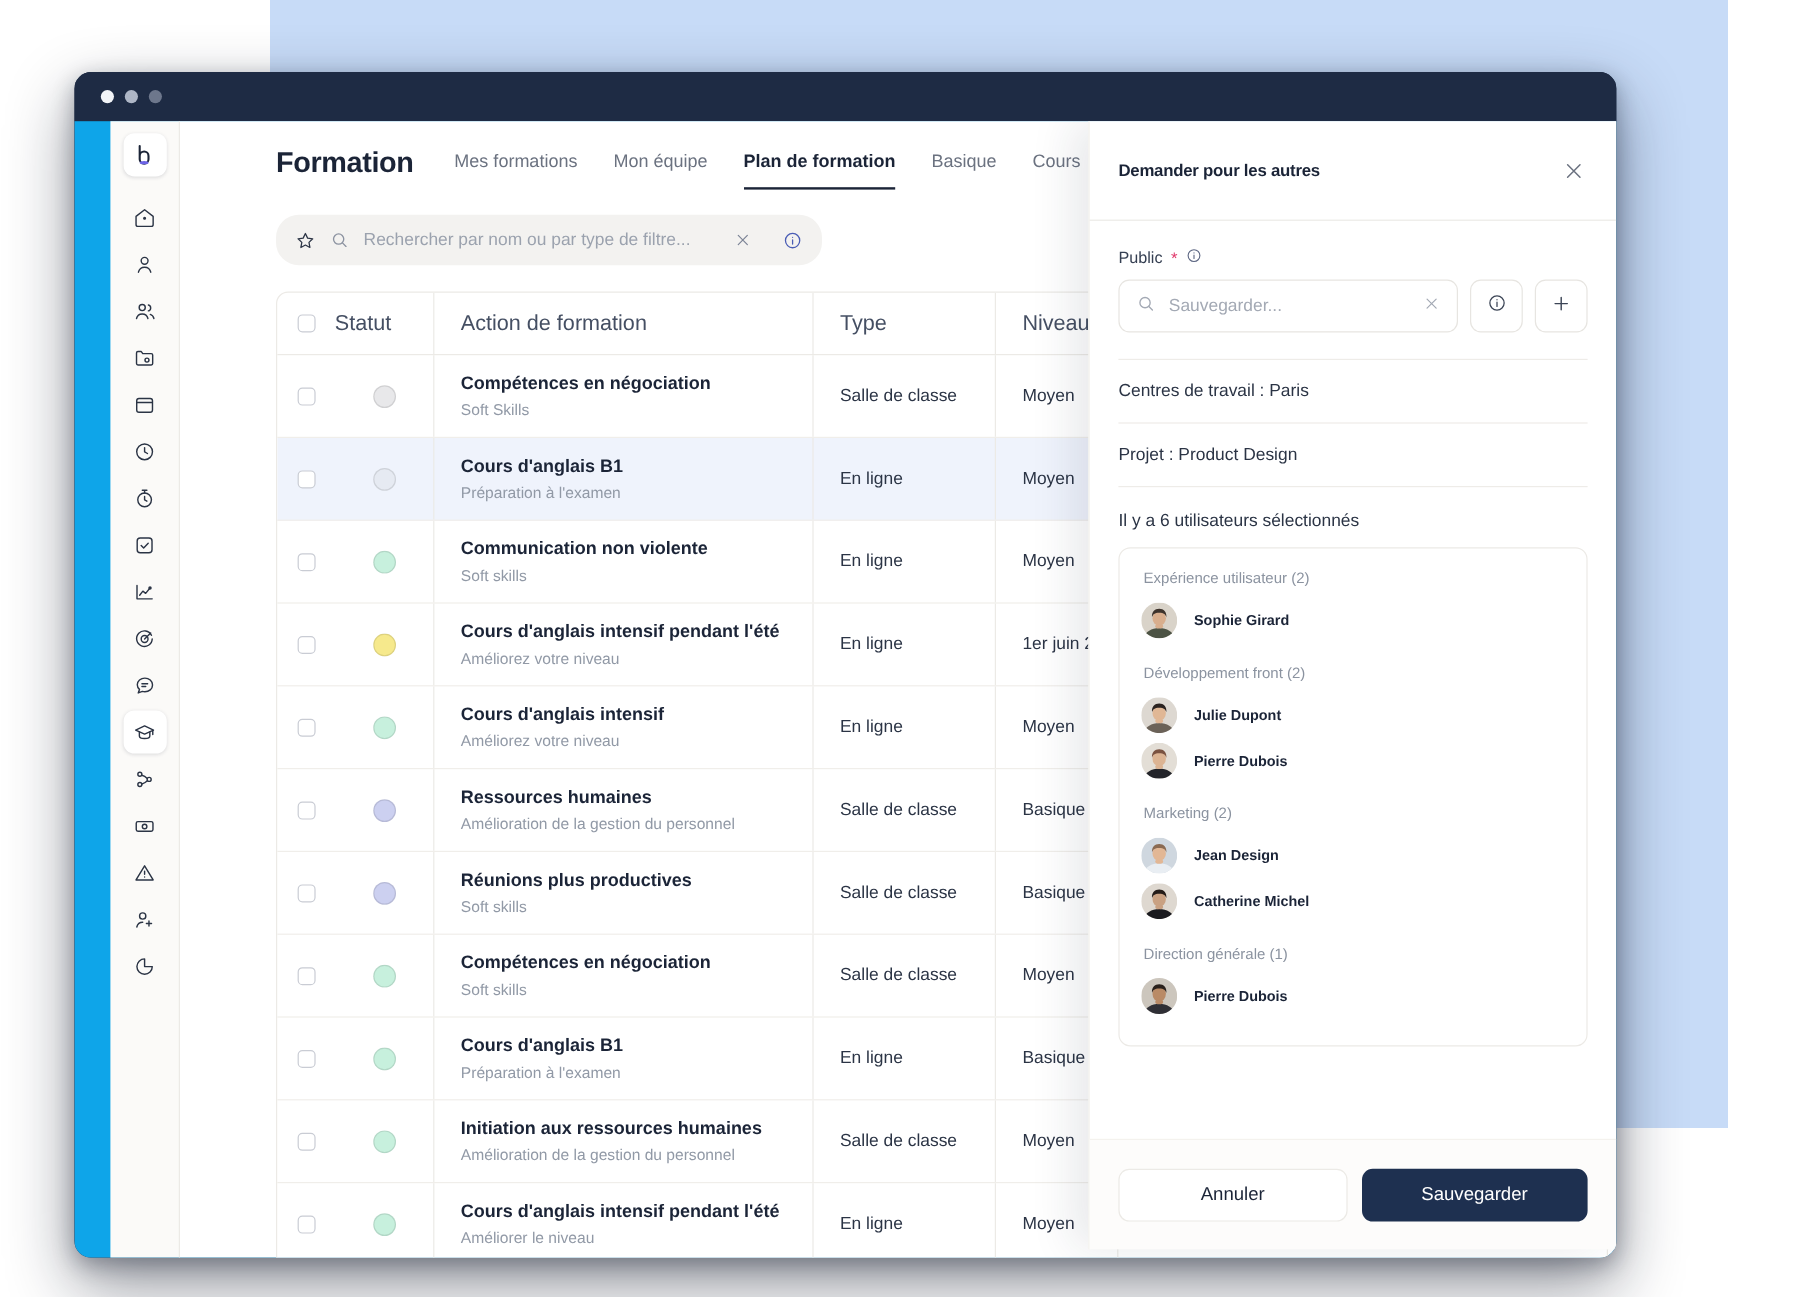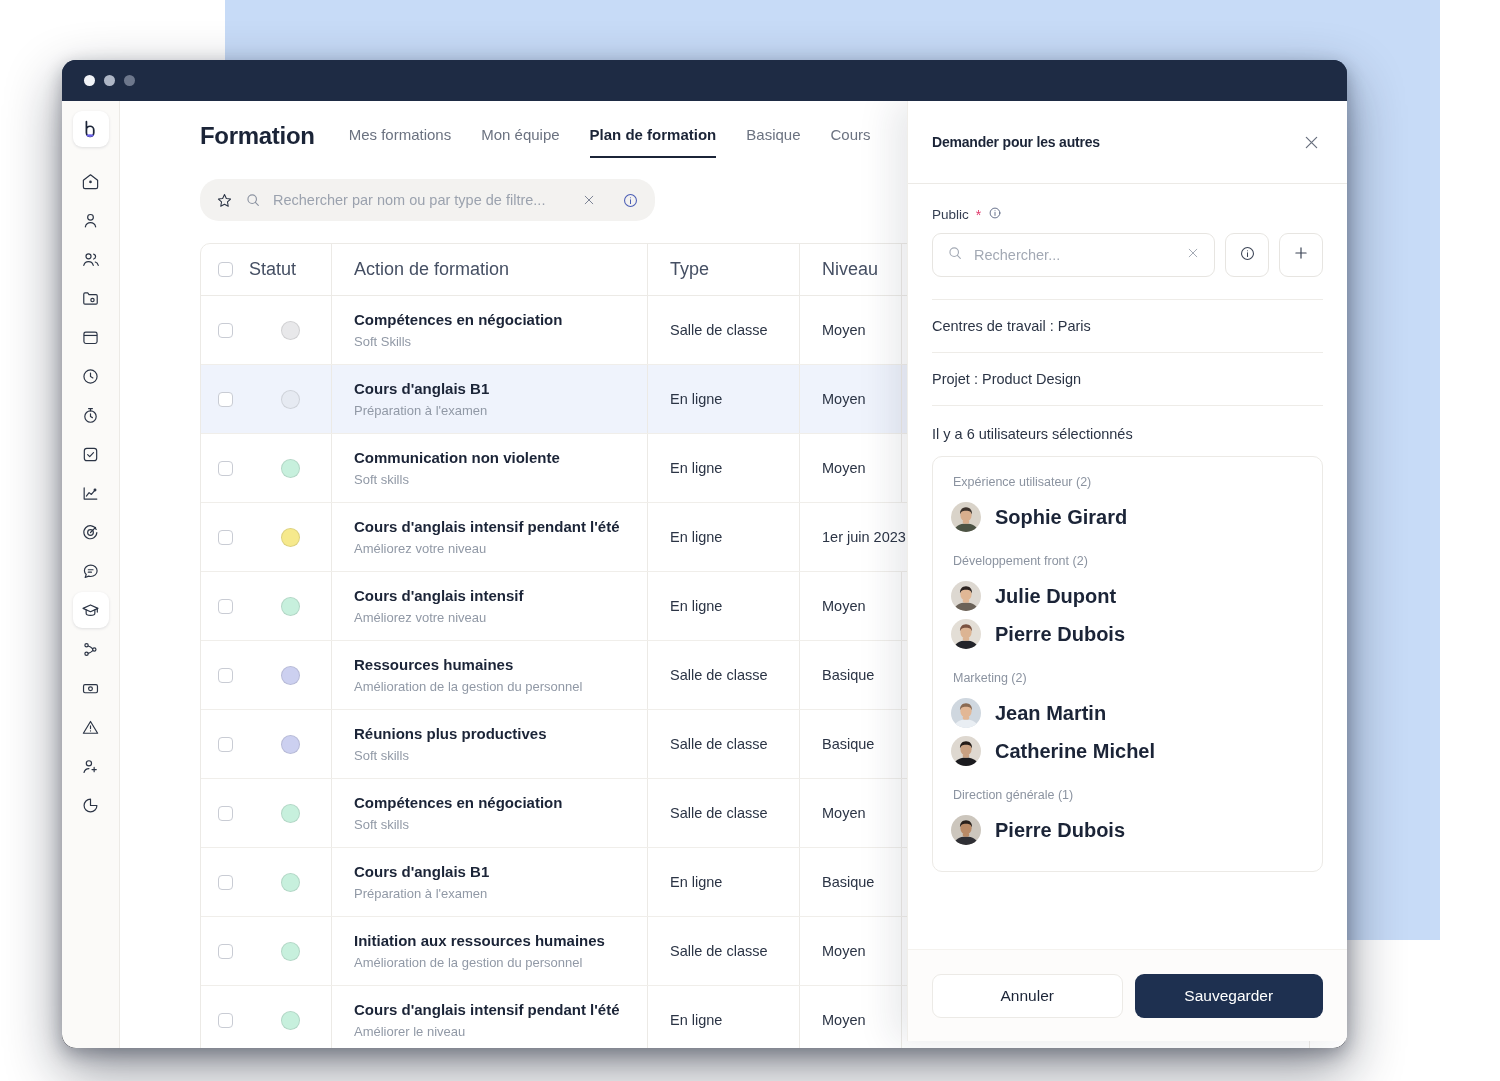--- a/index.html
+++ b/index.html
@@ -29,22 +29,23 @@
   }
   .titlebar { height: 41px; background: #1e2b44; display: flex; align-items: center; padding-left: 22px; gap: 9px; }
   .dot { width: 11px; height: 11px; border-radius: 50%; }
   .dot.d1 { background: #f2f4f8; }
   .dot.d2 { background: #aeb6c6; }
   .dot.d3 { background: #6d778c; }
 
   .body-area {
     position: absolute; left: 0; top: 41px;
     width: 1285px; height: 960px;
-    background: #000000;
+    background: #0ea5e9;
     display: flex;
+    padding-left: 30px;
   }
 
   
   .sidebar {
     width: 58px; height: 100%;
     background: #fbfaf8;
     border-right: 1px solid #eceae6;
     display: flex; flex-direction: column; align-items: center;
     padding-top: 10px; gap: 3px;
     flex: 0 0 58px;
@@ -138,21 +139,21 @@
   .meta-row.first { border-top: 1px solid #eeece8; margin-top: 22px; }
 
   .sel-count { font-size: 14.5px; color: #2b3445; margin: 20px 0 14px 0; }
 
   .userbox { border: 1px solid #eceae6; border-radius: 10px; padding: 18px 18px 22px 18px; }
   .group-label { font-size: 12.5px; color: #8b93a0; margin: 0 0 9px 2px; }
   .group-label.gap { margin-top: 18px; }
   .uitem { display: flex; align-items: center; gap: 14px; padding: 4px 0; }
   .avatar { width: 30px; height: 30px; border-radius: 50%; overflow: hidden; flex: 0 0 30px; position: relative; }
   .avatar svg { display: block; width: 30px; height: 30px; }
-  .uname { font-size: 20px; font-weight: 700; color: #1b2437; }
+  .uname { font-size: 12px; font-weight: 700; color: #1b2437; }
 
   .drawer-foot {
     height: 92px; display: flex; align-items: center; gap: 12px;
     padding: 0 24px; background: #fdfcfb; border-top: 1px solid #f4f2ee;
   }
   .btn { height: 44px; border-radius: 9px; font-size: 15.5px; display: flex; align-items: center; justify-content: center; cursor: pointer; }
   .btn-cancel { flex: 1; background: #fff; border: 1px solid #eceae6; color: #1b2437; }
   .btn-save { flex: 1; background: #1e3050; color: #fff; }
 </style>
 </head>
@@ -639,21 +640,21 @@
             </div>
 
             <div class="search-row">
               <div class="dsearch">
                 <span>
                   <svg width="16" height="16" viewBox="0 0 24 24" fill="none" stroke="#a3a9b4" stroke-width="1.7" stroke-linecap="round">
                       <circle cx="10.8" cy="10.8" r="6.4"></circle>
                       <path d="M15.6 15.6 20 20"></path>
                     </svg>
                 </span>
-                <span class="ph">Rechercher...</span>
+                <span class="ph">Sauvegarder...</span>
                 <span>
                   <svg width="14" height="14" viewBox="0 0 24 24" fill="none" stroke="#a3a9b4" stroke-width="1.7" stroke-linecap="round">
                       <path d="M5.5 5.5 18.5 18.5M18.5 5.5 5.5 18.5"></path>
                     </svg>
                 </span>
               </div>
               <div class="sq-btn">
                 <span>
                   <svg width="17" height="17" viewBox="0 0 24 24" fill="none" stroke="#3c4556" stroke-width="1.5" stroke-linecap="round">
                       <circle cx="12" cy="12" r="8.4"></circle>
@@ -718,21 +719,21 @@
                 <div class="uitem">
                   <span class="avatar">
                     <svg viewBox="0 0 30 30">
                       <rect width="30" height="30" fill="#cfd7df"></rect>
                       <path d="M2 30c1.6-5.6 6.5-8.6 13-8.6S26.4 24.4 28 30z" fill="#e9eef3"></path>
                       <ellipse cx="15" cy="13.2" rx="5.6" ry="6.3" fill="#e2b795"></ellipse>
                       <path d="M9 12.6c-.4-4.6 2.2-7.3 6-7.3s6.4 2.7 6 7.3c-.7-2.6-2.1-3.9-6-3.9s-5.3 1.3-6 3.9z" fill="#8a6a52"></path>
                       <ellipse cx="15" cy="19.9" rx="3.3" ry="1.9" fill="#e2b795"></ellipse>
                     </svg>
                   </span>
-                  <span class="uname">Jean Martin</span>
+                  <span class="uname">Jean Design</span>
                 </div>
                 <div class="uitem">
                   <span class="avatar">
                     <svg viewBox="0 0 30 30">
                       <rect width="30" height="30" fill="#ded8d0"></rect>
                       <path d="M2 30c1.6-5.6 6.5-8.6 13-8.6S26.4 24.4 28 30z" fill="#1b1b1f"></path>
                       <ellipse cx="15" cy="13.2" rx="5.6" ry="6.3" fill="#c9a182"></ellipse>
                       <path d="M9 12.6c-.4-4.6 2.2-7.3 6-7.3s6.4 2.7 6 7.3c-.7-2.6-2.1-3.9-6-3.9s-5.3 1.3-6 3.9z" fill="#241c18"></path>
                       <ellipse cx="15" cy="19.9" rx="3.3" ry="1.9" fill="#c9a182"></ellipse>
                     </svg>

